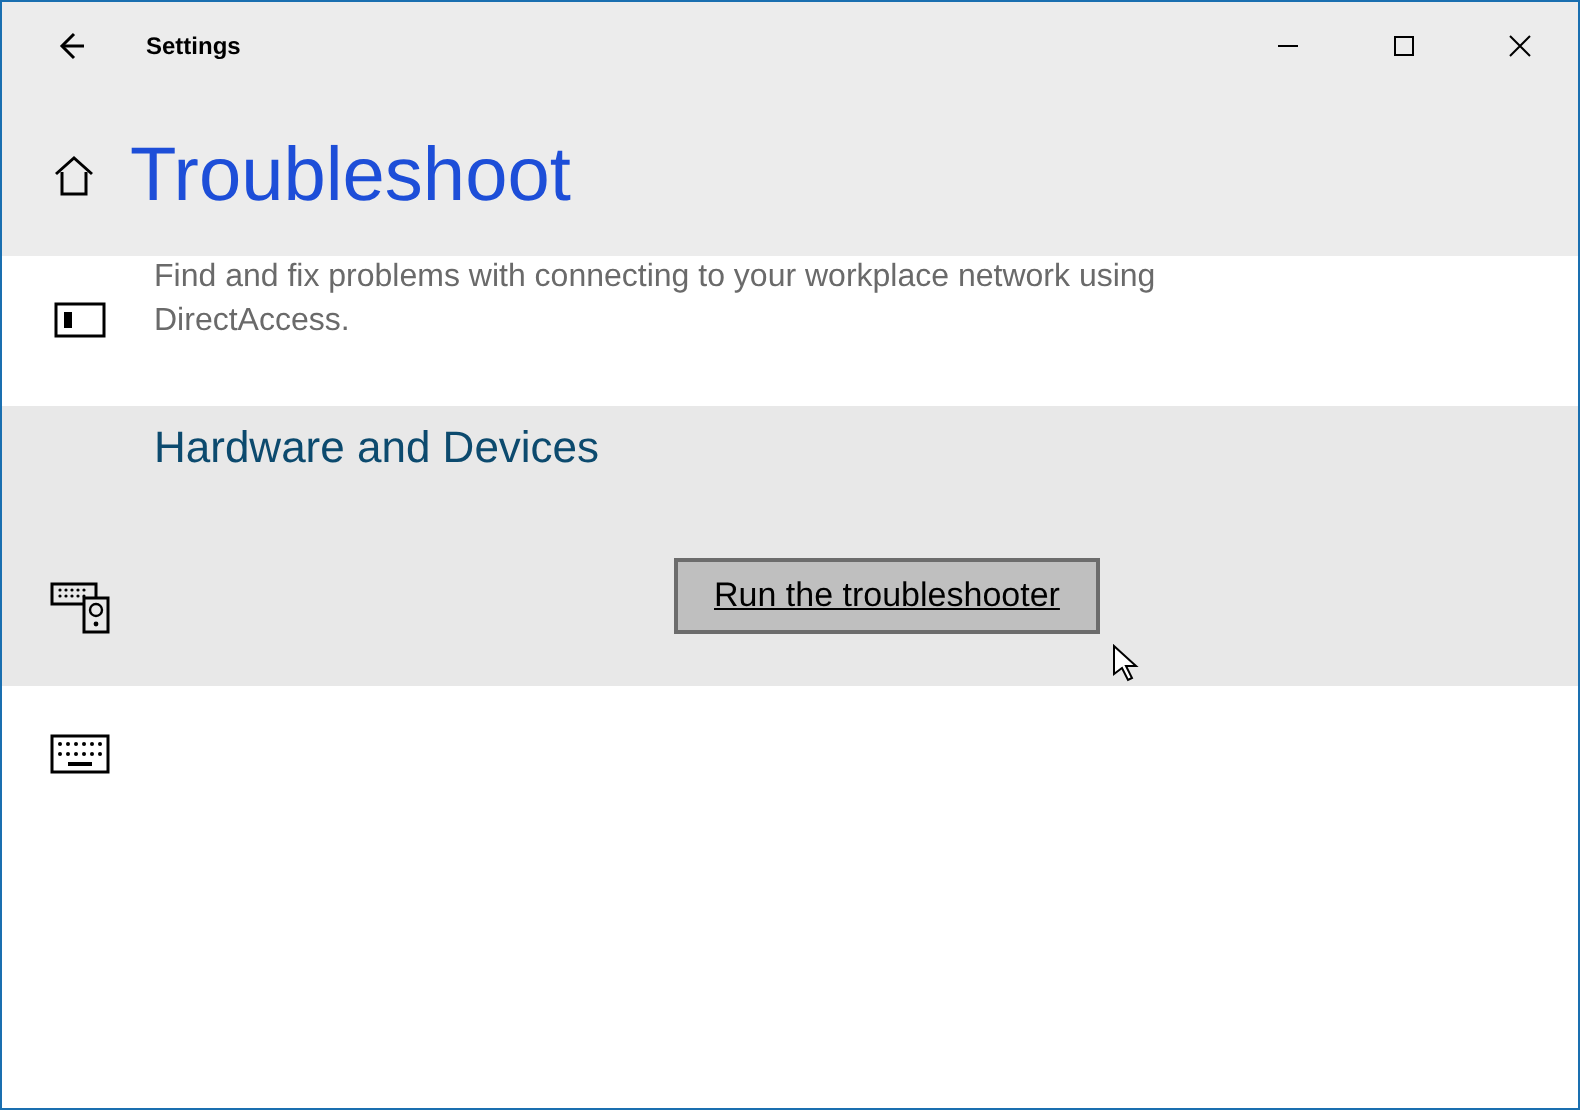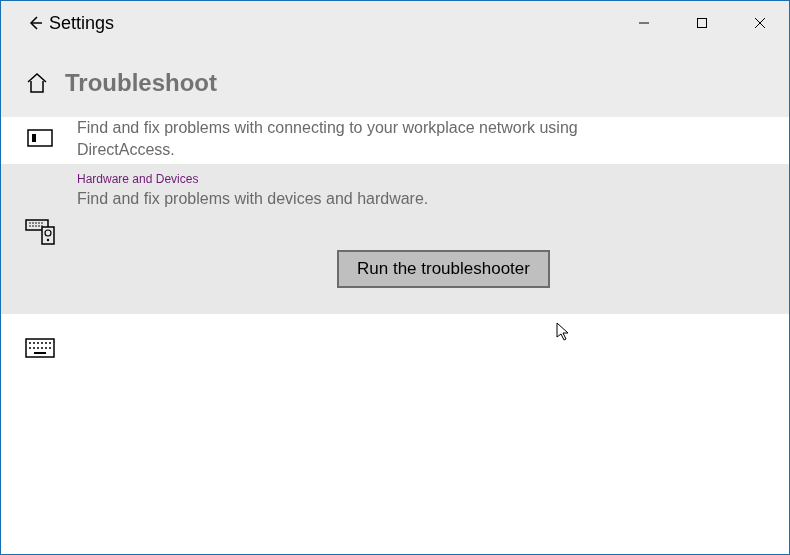--- a/index.html
+++ b/index.html
@@ -29,22 +29,24 @@
   .back-btn {
     width: 28px;
     height: 28px;
     display: flex;
     align-items: center;
     justify-content: center;
     cursor: default;
     margin-left: 12px;
   }
   .app-title {
-    font-size: 18px;
+    font-size: 12px;
     color: #000;
+    margin-left: 24px;
+    font-weight: bold;
   }
   .win-controls {
     position: absolute;
     right: 0;
     top: 0;
     height: 44px;
     display: flex;
   }
   .win-btn {
     width: 58px;
@@ -57,71 +59,72 @@
     background: #ececec;
     padding: 22px 24px 18px 24px;
     display: flex;
     align-items: center;
   }
   .home-icon {
     margin-right: 16px;
     margin-top: 4px;
   }
   .page-title {
-    font-size: 24px;
-    font-weight: 700;
-    color: #737373;
+    font-size: 38px;
+    font-weight: 400;
+    color: #1d4ed8;
   }
   .content {
     flex: 1;
     overflow: hidden;
     background: #fff;
   }
   .item {
-    padding: 8px 24px 4px 24px;
-    display: flex;
-    align-items: center;
+    padding: 8px 24px 32px 24px;
+    display: flex;
+    align-items: flex-end;
   }
   .item.selected {
     background: #e8e8e8;
     padding-bottom: 26px;
   }
   .item-icon {
     width: 30px;
     min-width: 30px;
     margin-right: 22px;
     margin-top: 4px;
     display: flex;
     justify-content: center;
   }
   .item-body {
     flex: 1;
     max-width: 520px;
   }
   .item-title {
-    font-size: 12px;
-    color: #701a75;
+    font-size: 22px;
+    color: #0c4a6e;
     margin-bottom: 2px;
   }
   .item-desc {
     font-size: 16px;
     color: #6a6a6a;
     line-height: 1.35;
   }
   .run-btn {
     margin-top: 40px;
     margin-left: 260px;
     display: inline-block;
     background: #bfbfbf;
     border: 2px solid #6c6c6c;
     padding: 7px 18px;
     font-size: 17px;
     color: #000;
     font-family: inherit;
     cursor: default;
+    text-decoration: underline;
   }
   .top-partial {
     padding-top: 0;
   }
   .top-partial .item-icon { margin-top: 0; }
   .cursor {
     position: absolute;
     left: 556px;
     top: 322px;
     pointer-events: none;
@@ -197,21 +200,20 @@
             <circle cx="11" cy="7" r="0.8" fill="#000"></circle>
             <circle cx="14" cy="7" r="0.8" fill="#000"></circle>
             <circle cx="17" cy="7" r="0.8" fill="#000"></circle>
           <rect x="17" y="8" width="12" height="17" stroke="#000" stroke-width="1.5" fill="#e8e8e8"></rect>
           <circle cx="23" cy="14" r="3" stroke="#000" stroke-width="1.2" fill="none"></circle>
           <circle cx="23" cy="21" r="1.2" fill="#000"></circle>
         </svg>
       </div>
       <div class="item-body">
         <div class="item-title">Hardware and Devices</div>
-        <div class="item-desc">Find and fix problems with devices and hardware.</div>
         <button class="run-btn">Run the troubleshooter</button>
       </div>
     </div>
 
 
     <div class="item" style="padding-top:20px">
       <div class="item-icon">
         <svg width="30" height="20" viewBox="0 0 30 20">
           <rect x="1" y="1" width="28" height="18" stroke="#000" stroke-width="1.5" fill="none"></rect>
           <circle cx="5" cy="5" r="1" fill="#000"></circle>

